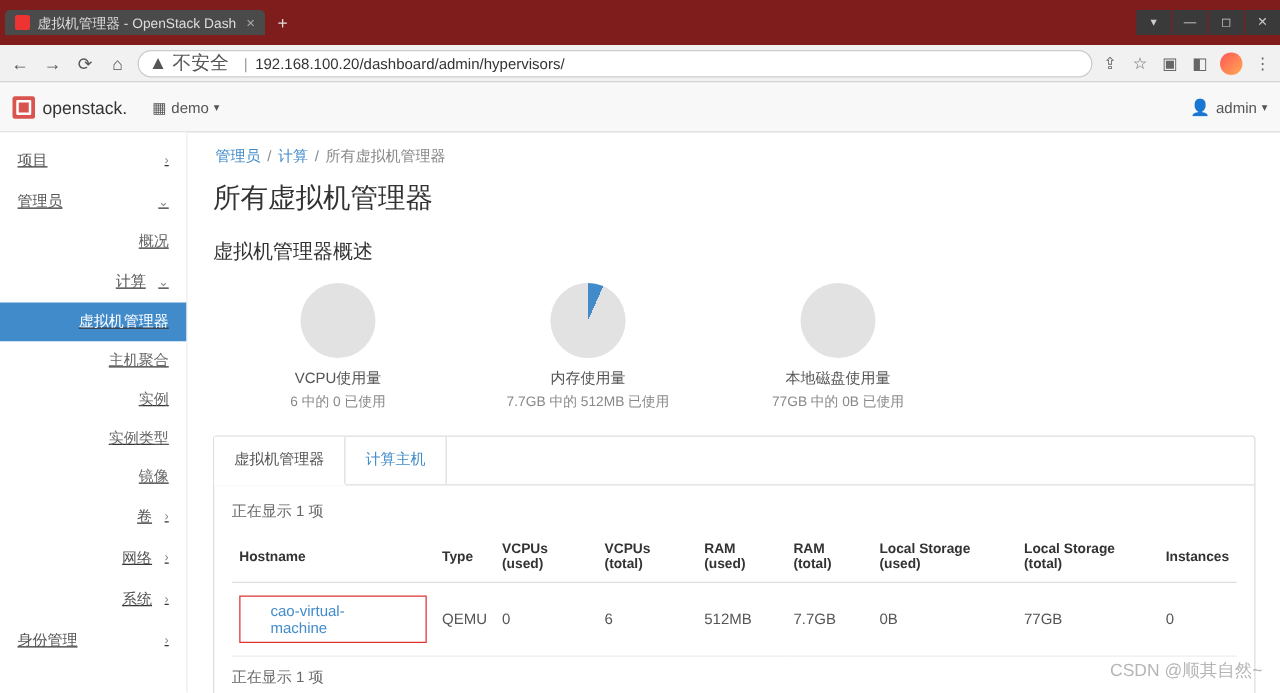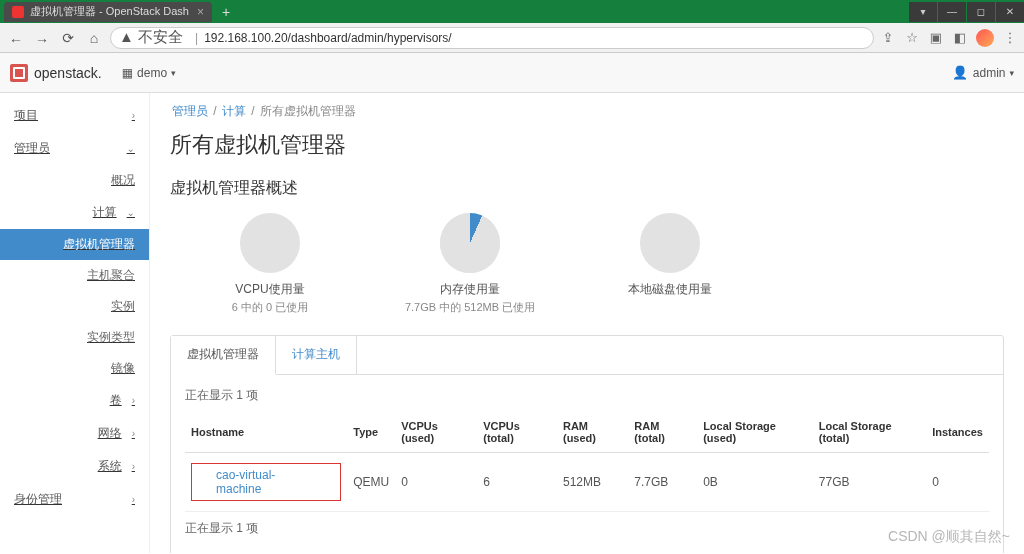--- a/index.html
+++ b/index.html
@@ -1,19 +1,19 @@
 <!DOCTYPE html>
 <html><head>
   <meta charset="utf-8">
   <style>
     * { margin: 0; padding: 0; box-sizing: border-box; }
     body { font-family: "Helvetica Neue", Arial, sans-serif; font-size: 13px; color: #333; background: #fff; width: 1024px; height: 554px; overflow: hidden; position: relative; }
     
     
-    .browser-top { background: #15803d; height: 23px; display: flex; align-items: center; }
+    .browser-top { background: #7f1d1d; height: 36px; display: flex; align-items: center; }
     .tab-bar { display: flex; align-items: center; height: 100%; padding-left: 4px; }
     .browser-tab { background: #4a4a4a; color: #ddd; height: 20px; display: flex; align-items: center; padding: 0 8px; font-size: 11px; border-radius: 4px 4px 0 0; min-width: 140px; }
     .browser-tab .fav { width: 12px; height: 12px; background: #e33; margin-right: 6px; border-radius: 2px; }
     .browser-tab .close-x { margin-left: auto; color: #aaa; cursor: pointer; font-size: 12px; padding-left: 8px; }
     .new-tab { color: #ddd; padding: 0 10px; font-size: 14px; cursor: pointer; }
     .win-controls { margin-left: auto; display: flex; }
     .win-btn { width: 28px; height: 20px; color: #ccc; display: flex; align-items: center; justify-content: center; font-size: 10px; cursor: pointer; background: #3a3a3a; margin-left: 1px; }
     
     .addr-bar { background: #f1f1f1; height: 30px; display: flex; align-items: center; border-bottom: 1px solid #ccc; padding: 0 6px; gap: 6px; }
     .nav-btn { width: 20px; height: 20px; display: flex; align-items: center; justify-content: center; color: #555; cursor: pointer; font-size: 14px; }
@@ -189,20 +189,21 @@
       <div class="chart">
         <div class="pie">
             <div class="pie-slice-wedge"></div>
           </div>
         <div class="chart-label">内存使用量</div>
         <div class="chart-sub">7.7GB 中的 512MB 已使用</div>
       </div>
       <div class="chart">
         <div class="pie"></div>
         <div class="chart-label">本地磁盘使用量</div>
+        <div class="chart-sub">77GB 中的 0B 已使用</div>
       </div>
     </div>
 
     <div class="tabs">
       <div class="tab-row">
         <div class="tabn active"><span>虚拟机管理器</span></div>
         <div class="tabn"><span>计算主机</span></div>
       </div>
       <div class="tab-body">
         <div class="showing">正在显示 1 项</div>

